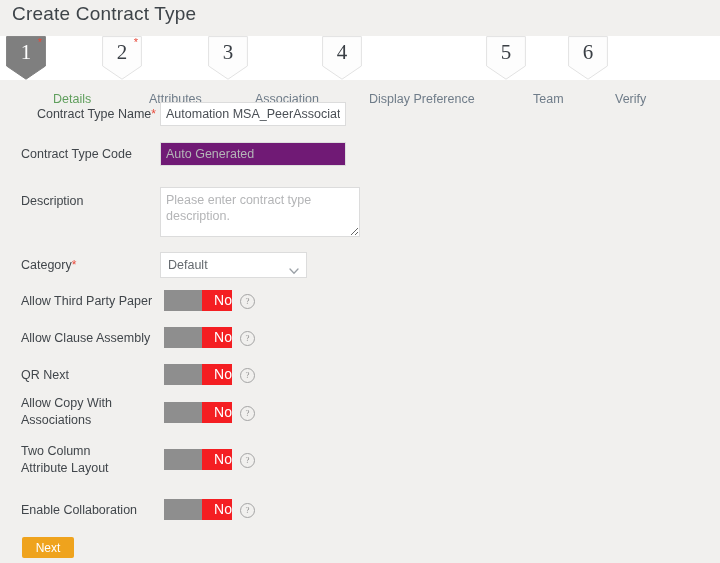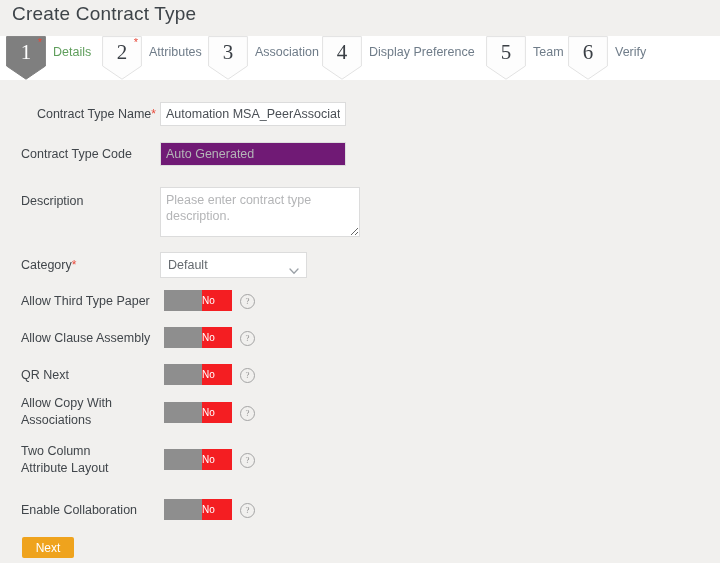--- a/index.html
+++ b/index.html
@@ -88,20 +88,21 @@
     color: #e8493a;
     z-index: 3;
     line-height: 10px;
   }
   .step-label {
     margin-left: 7px;
     font-size: 12.5px;
     color: #6f7c89;
     line-height: 32px;
     white-space: nowrap;
+    margin-top: 47px;
   }
   .step-label.green {
     color: #5f9e5c;
   }
 
   
   .form {
     position: absolute;
     left: 0;
     top: 88px;
@@ -205,23 +206,23 @@
   .toggle .knob {
     width: 38px;
     height: 21px;
     background: #8e8e8e;
     flex: none;
   }
   .toggle .state {
     flex: 1;
     background: #f41e22;
     color: #ffffff;
-    font-size: 10px;
+    font-size: 14px;
     line-height: 21px;
-    text-align: left;
+    text-align: right;
     font-weight: 400;
   }
   .help-icon {
     position: absolute;
     left: 240px;
     width: 13px;
     height: 13px;
     border: 1px solid #a4a4a4;
     border-radius: 50%;
     color: #8f8f8f;
@@ -342,21 +343,21 @@
       <span class="sel-chevron">
         <svg width="10" height="7" viewBox="0 0 10 7">
             <path d="M1 1 L5 5.2 L9 1" stroke="#9aa0a6" stroke-width="1.3" fill="none" stroke-linecap="round"></path>
           </svg>
       </span>
     </div>
   </div>
 
   <div id="toggles">
       <div class="row" style="top: 0px;">
-        <div class="lbl" style="top: 205px; width: 135px;">Allow Third Type Paper</div>
+        <div class="lbl" style="top: 205px; width: 135px;">Allow Third Party Paper</div>
         <div class="toggle" style="top: 202px;">
           <div class="knob" style="background: rgb(142, 142, 142);"></div>
           <div class="state" style="background: rgb(244, 30, 34);">No</div>
         </div>
         <div class="help-icon" style="top: 206px;">?</div>
       </div>
       <div class="row" style="top: 0px;">
         <div class="lbl" style="top: 242px; width: 135px;">Allow Clause Assembly</div>
         <div class="toggle" style="top: 239px;">
           <div class="knob" style="background: rgb(142, 142, 142);"></div>

